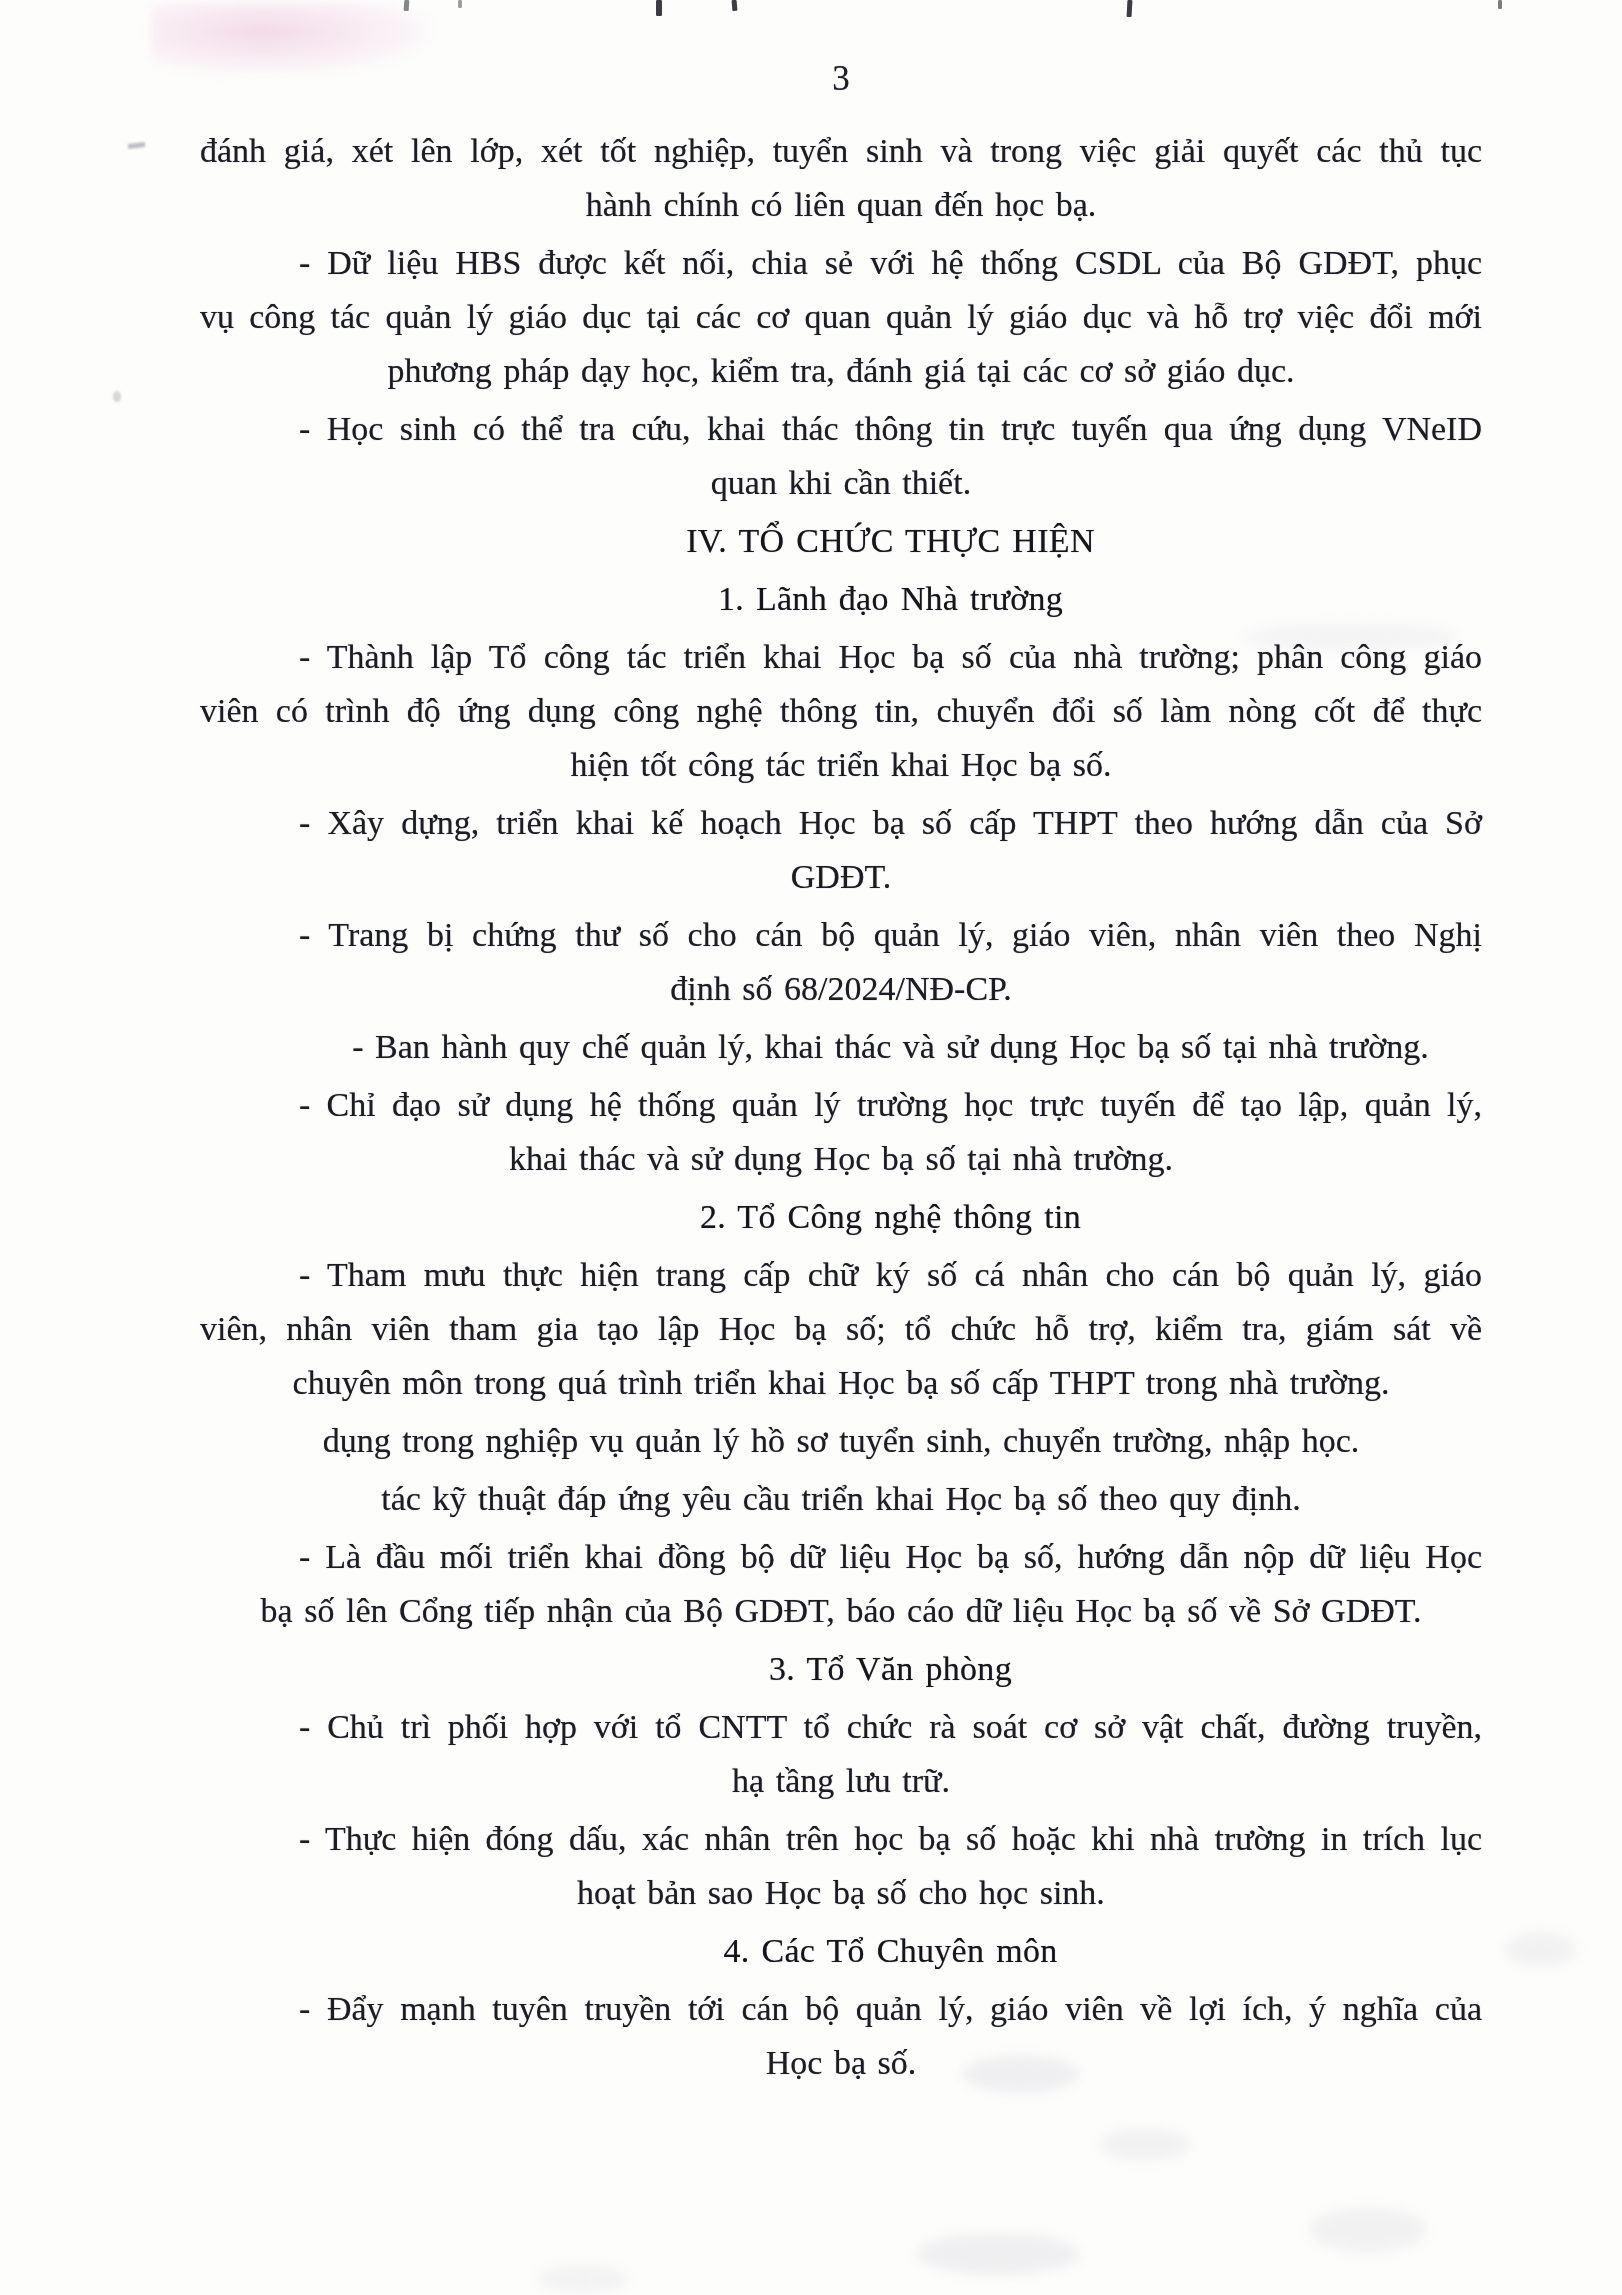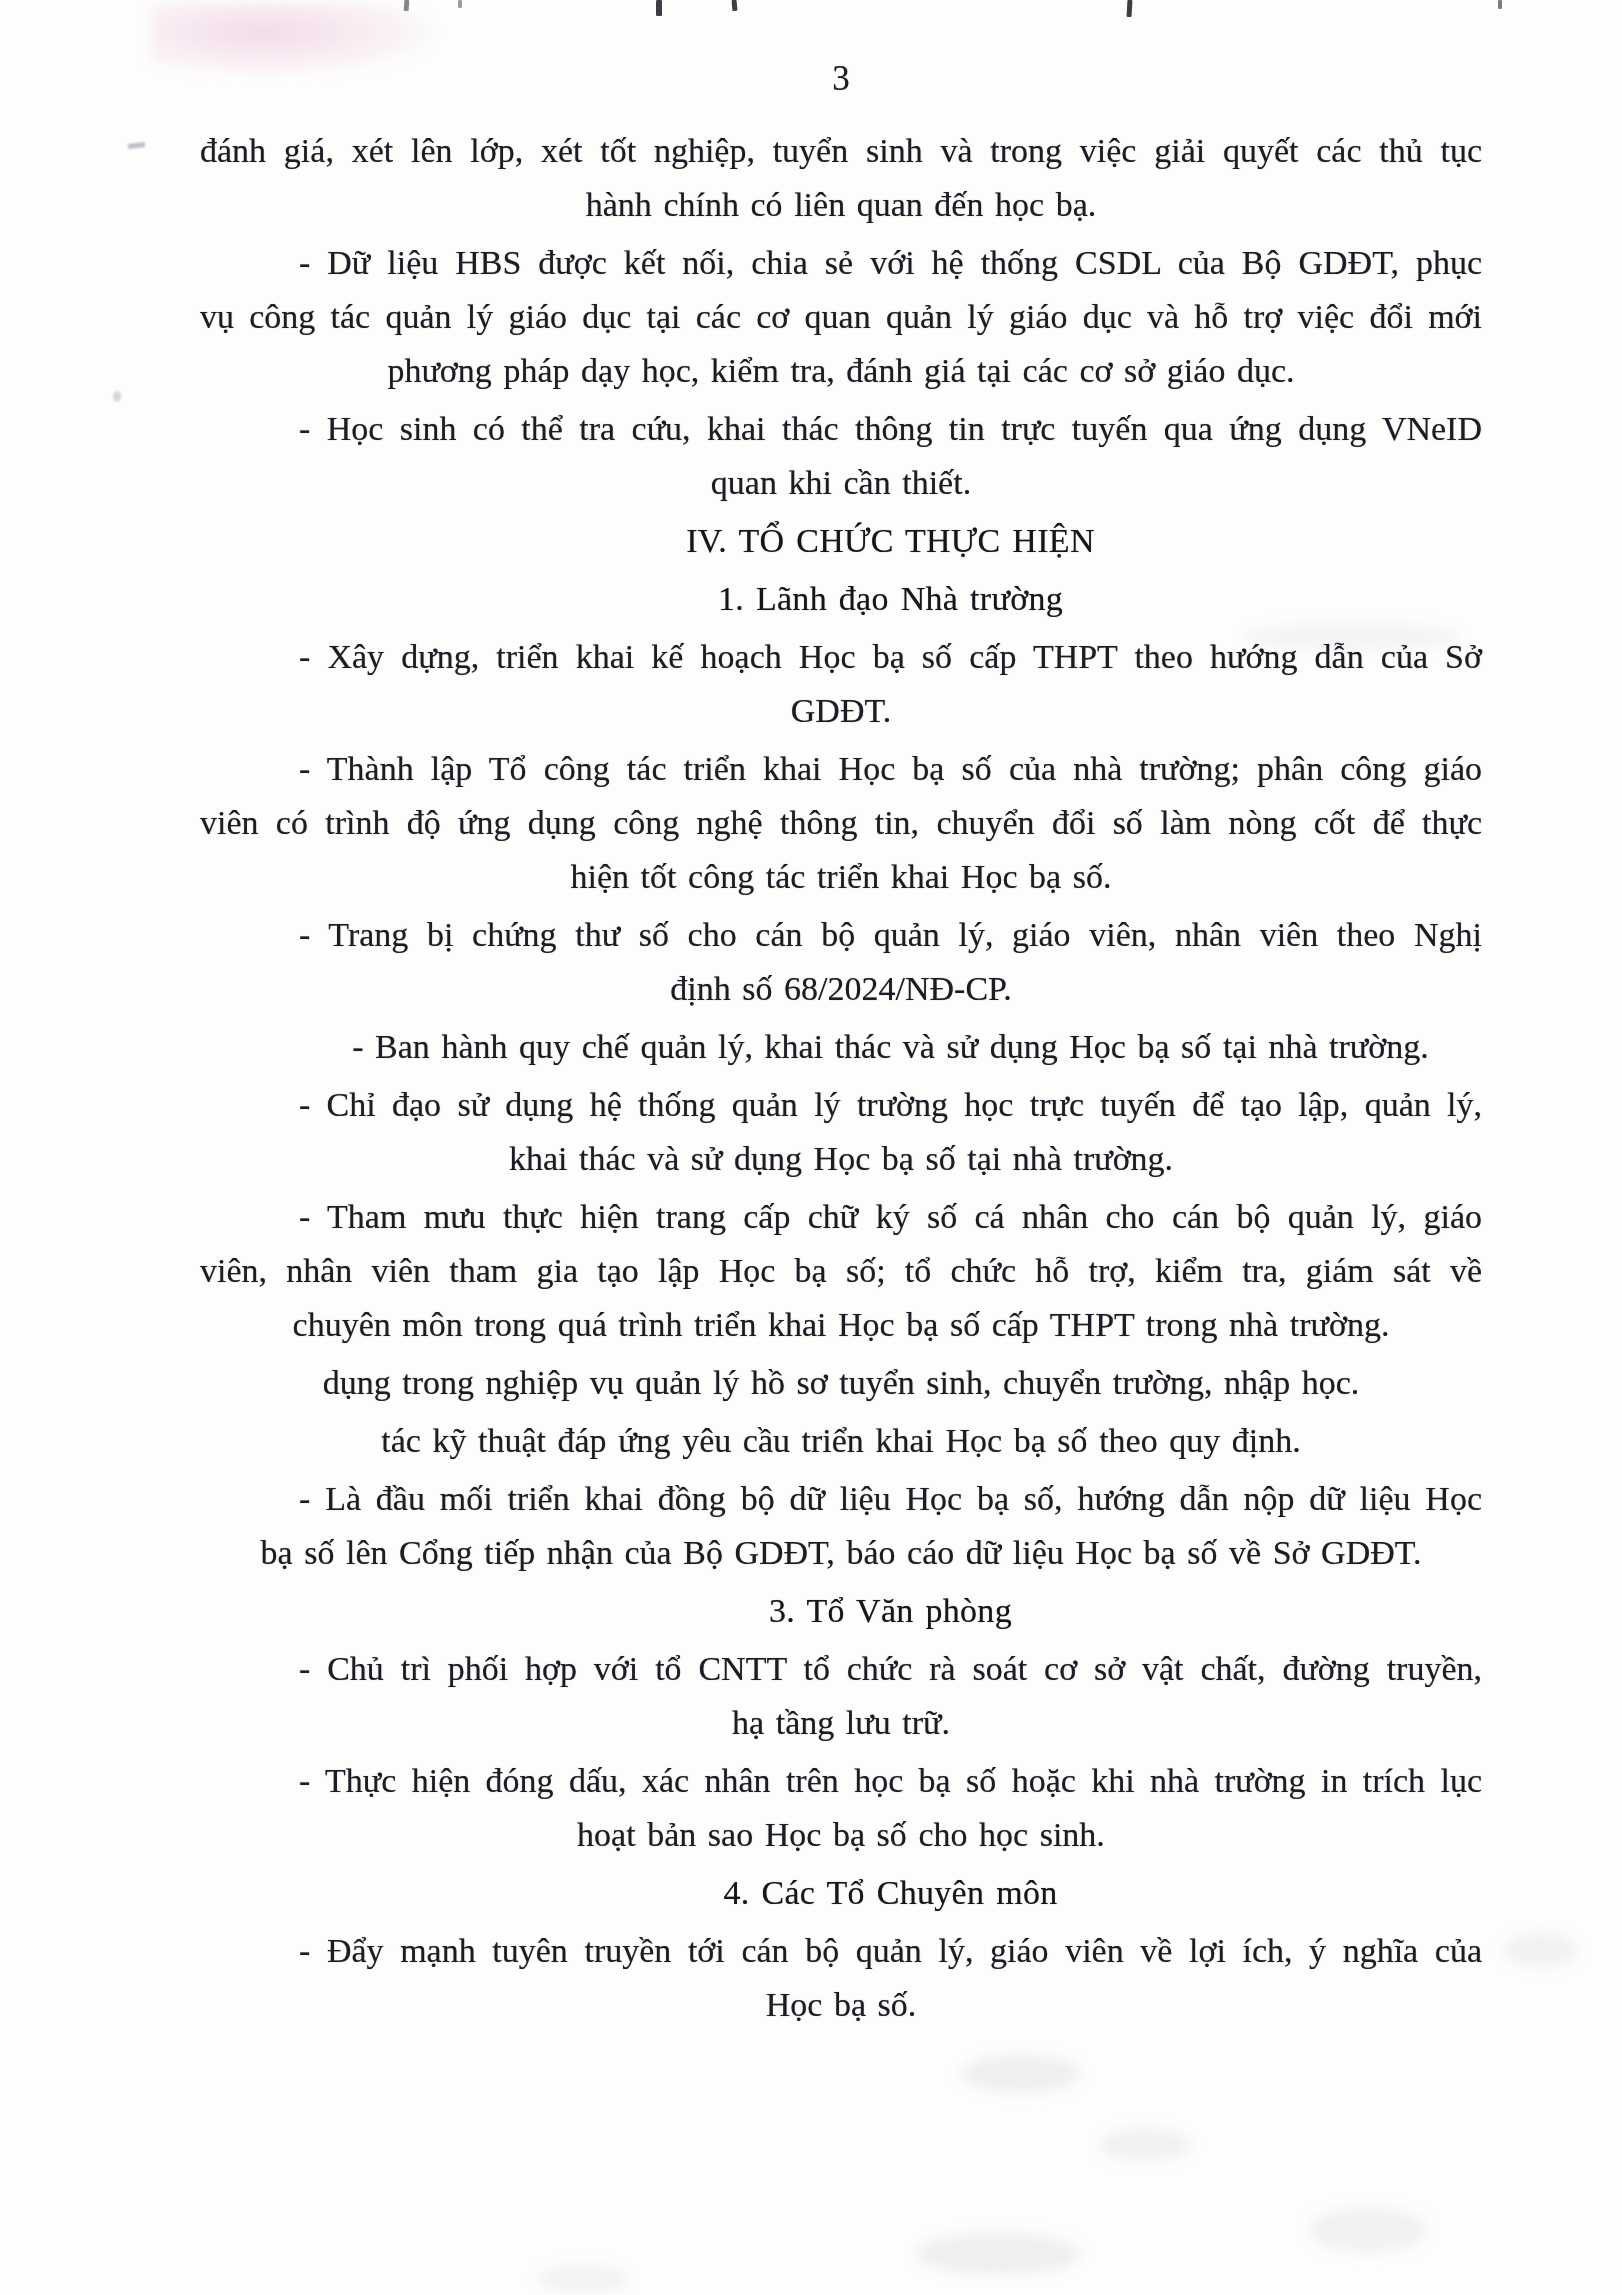--- a/index.html
+++ b/index.html
@@ -140,38 +140,41 @@
         <div class="line jline ind">- Học sinh có thể tra cứu, khai thác thông tin trực tuyến qua ứng dụng VNeID</div>
         <div class="line">quan khi cần thiết.</div>
       </div>
       <div class="block heading">
         <div class="line ind">IV. TỔ CHỨC THỰC HIỆN</div>
       </div>
       <div class="block heading">
         <div class="line ind">1. Lãnh đạo Nhà trường</div>
       </div>
       <div class="block para">
-        <div class="line jline ind">- Xây dựng, triển khai kế hoạch Học bạ số cấp THPT theo hướng dẫn của Sở</div>
-        <div class="line">GDĐT.</div>
-      </div>
-      <div class="block para">
         <div class="line jline ind">- Thành lập Tổ công tác triển khai Học bạ số của nhà trường; phân công giáo</div>
         <div class="line jline">viên có trình độ ứng dụng công nghệ thông tin, chuyển đổi số làm nòng cốt để thực</div>
         <div class="line">hiện tốt công tác triển khai Học bạ số.</div>
       </div>
       <div class="block para">
+        <div class="line jline ind">- Xây dựng, triển khai kế hoạch Học bạ số cấp THPT theo hướng dẫn của Sở</div>
+        <div class="line">GDĐT.</div>
+      </div>
+      <div class="block para">
         <div class="line jline ind">- Trang bị chứng thư số cho cán bộ quản lý, giáo viên, nhân viên theo Nghị</div>
         <div class="line">định số 68/2024/NĐ-CP.</div>
       </div>
       <div class="block para">
         <div class="line ind">- Ban hành quy chế quản lý, khai thác và sử dụng Học bạ số tại nhà trường.</div>
       </div>
       <div class="block para">
         <div class="line jline ind">- Chỉ đạo sử dụng hệ thống quản lý trường học trực tuyến để tạo lập, quản lý,</div>
         <div class="line">khai thác và sử dụng Học bạ số tại nhà trường.</div>
+      </div>
+      <div class="block heading">
+        <div class="line ind">2. Tổ Công nghệ thông tin</div>
       </div>
       <div class="block para">
         <div class="line jline ind">- Tham mưu thực hiện trang cấp chữ ký số cá nhân cho cán bộ quản lý, giáo</div>
         <div class="line jline">viên, nhân viên tham gia tạo lập Học bạ số; tổ chức hỗ trợ, kiểm tra, giám sát về</div>
         <div class="line">chuyên môn trong quá trình triển khai Học bạ số cấp THPT trong nhà trường.</div>
       </div>
       <div class="block para">
         <div class="line">dụng trong nghiệp vụ quản lý hồ sơ tuyển sinh, chuyển trường, nhập học.</div>
       </div>
       <div class="block para">

